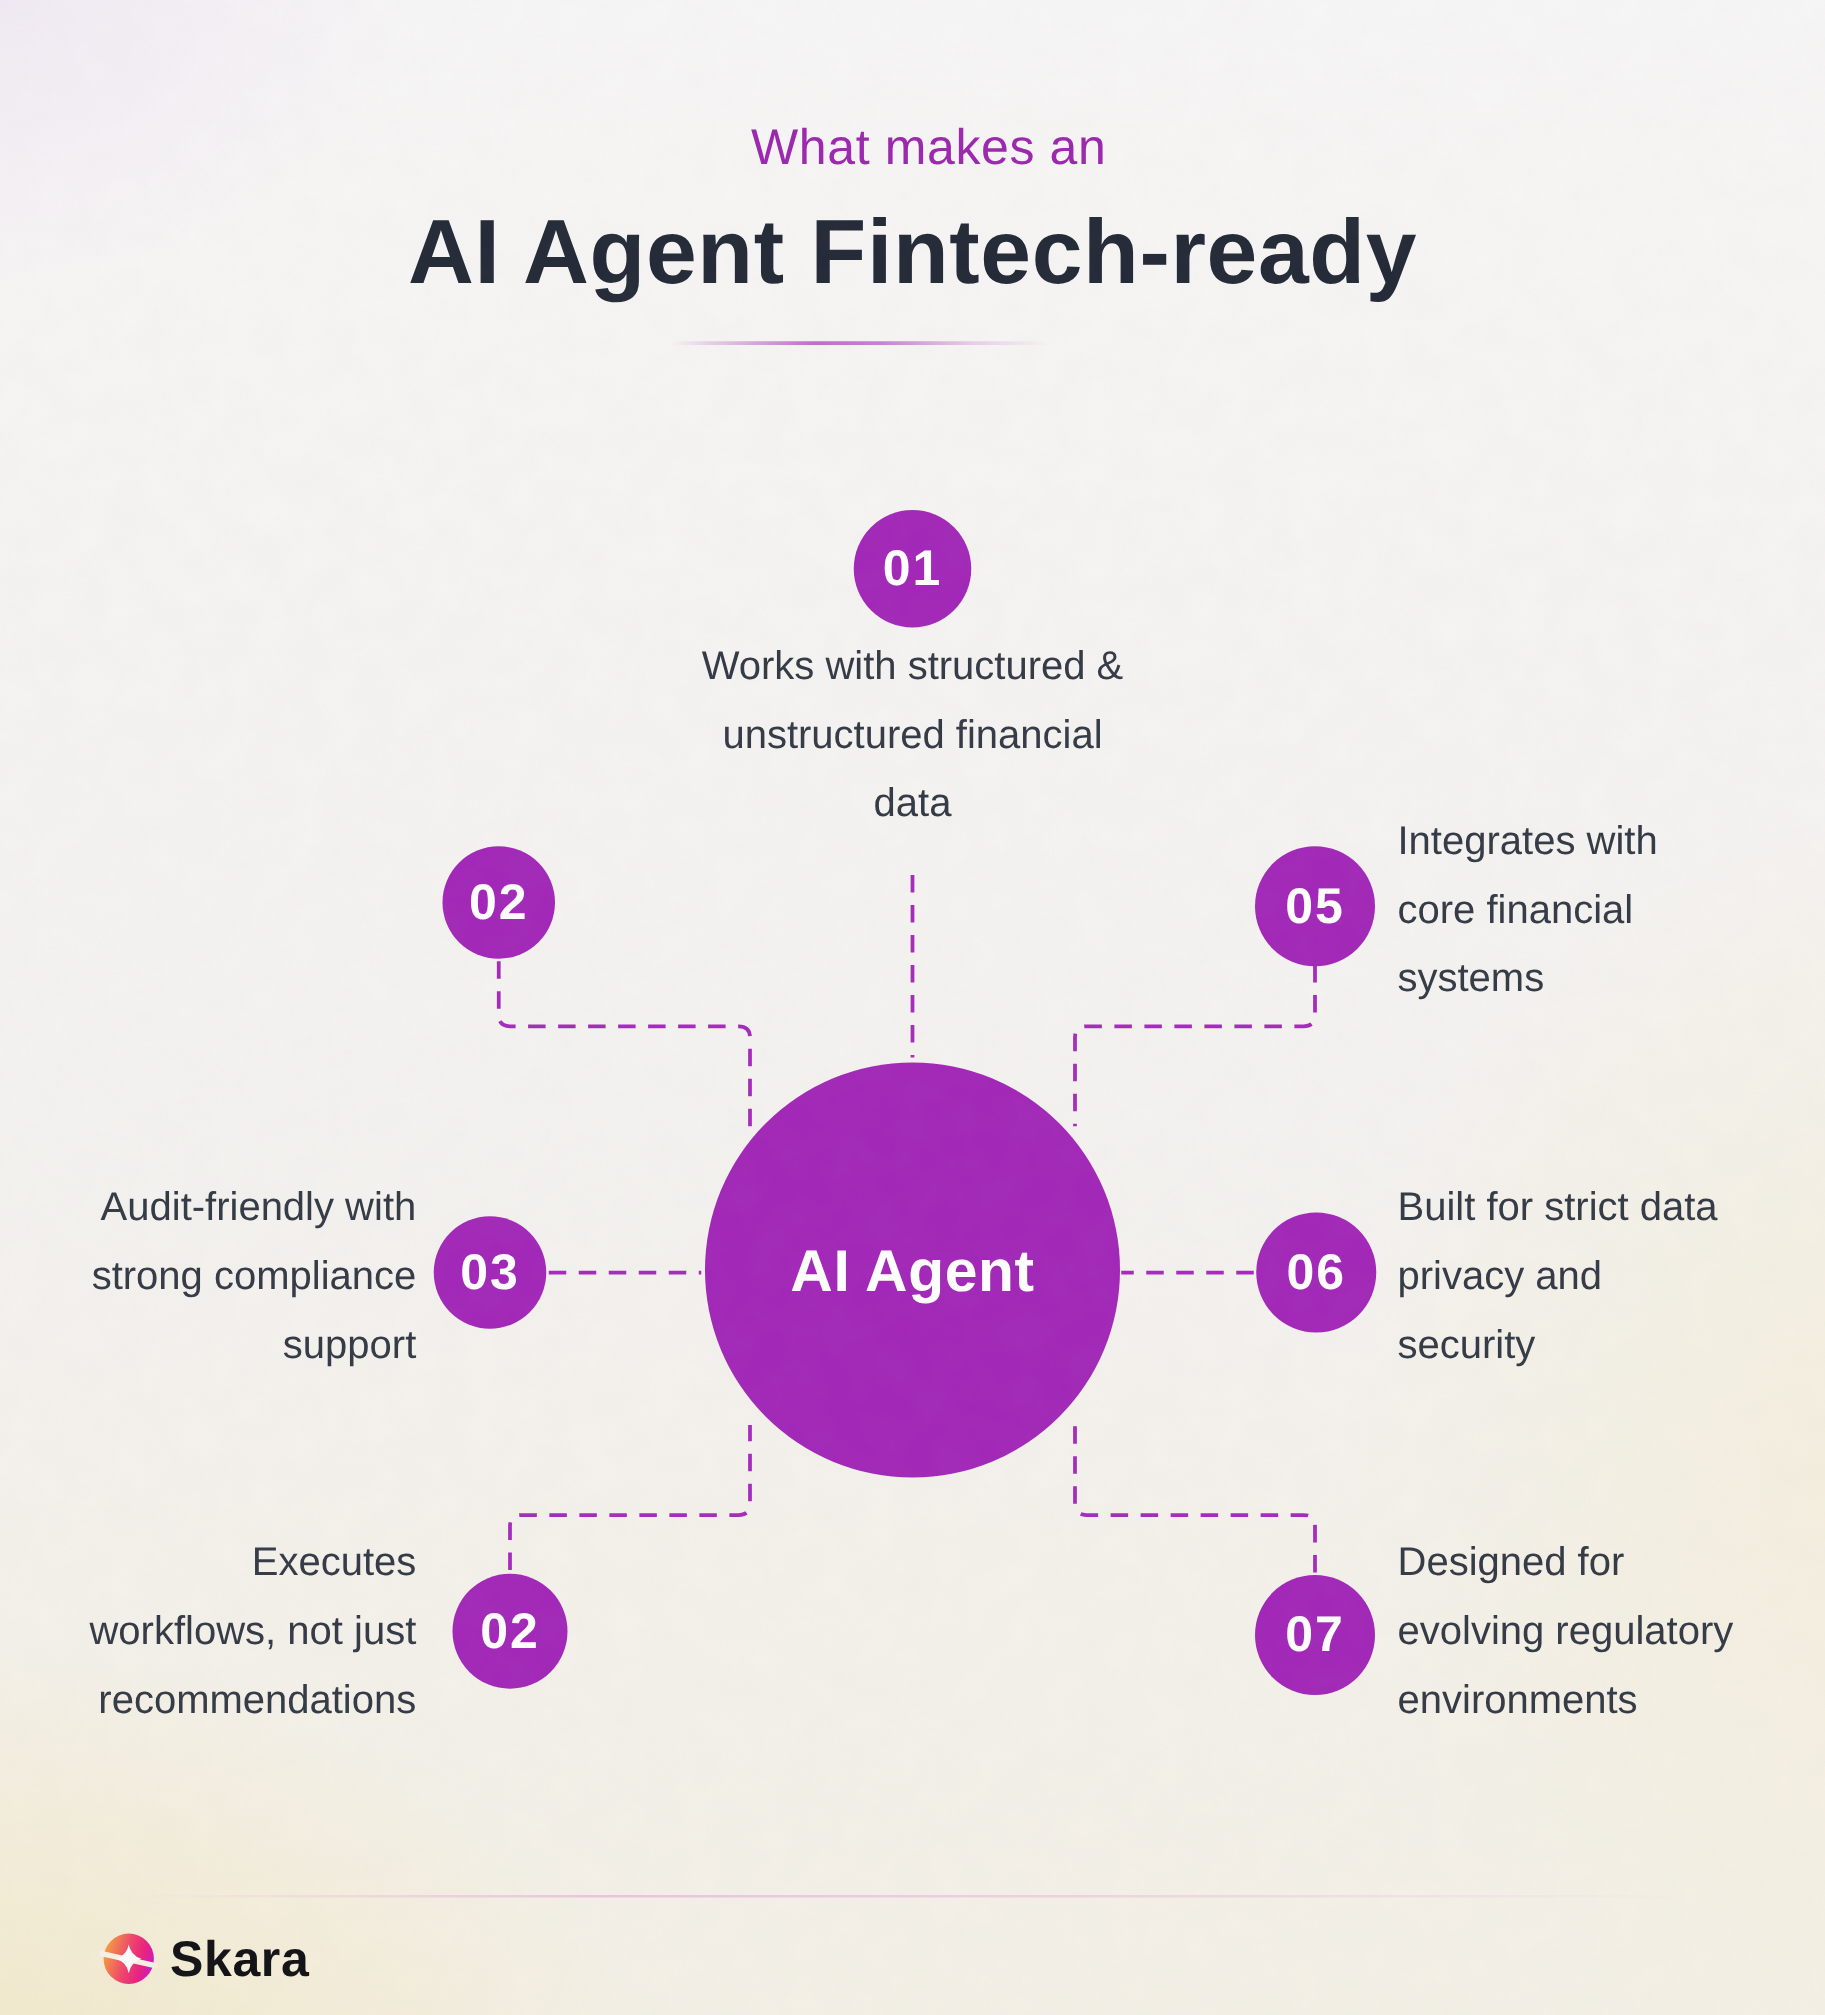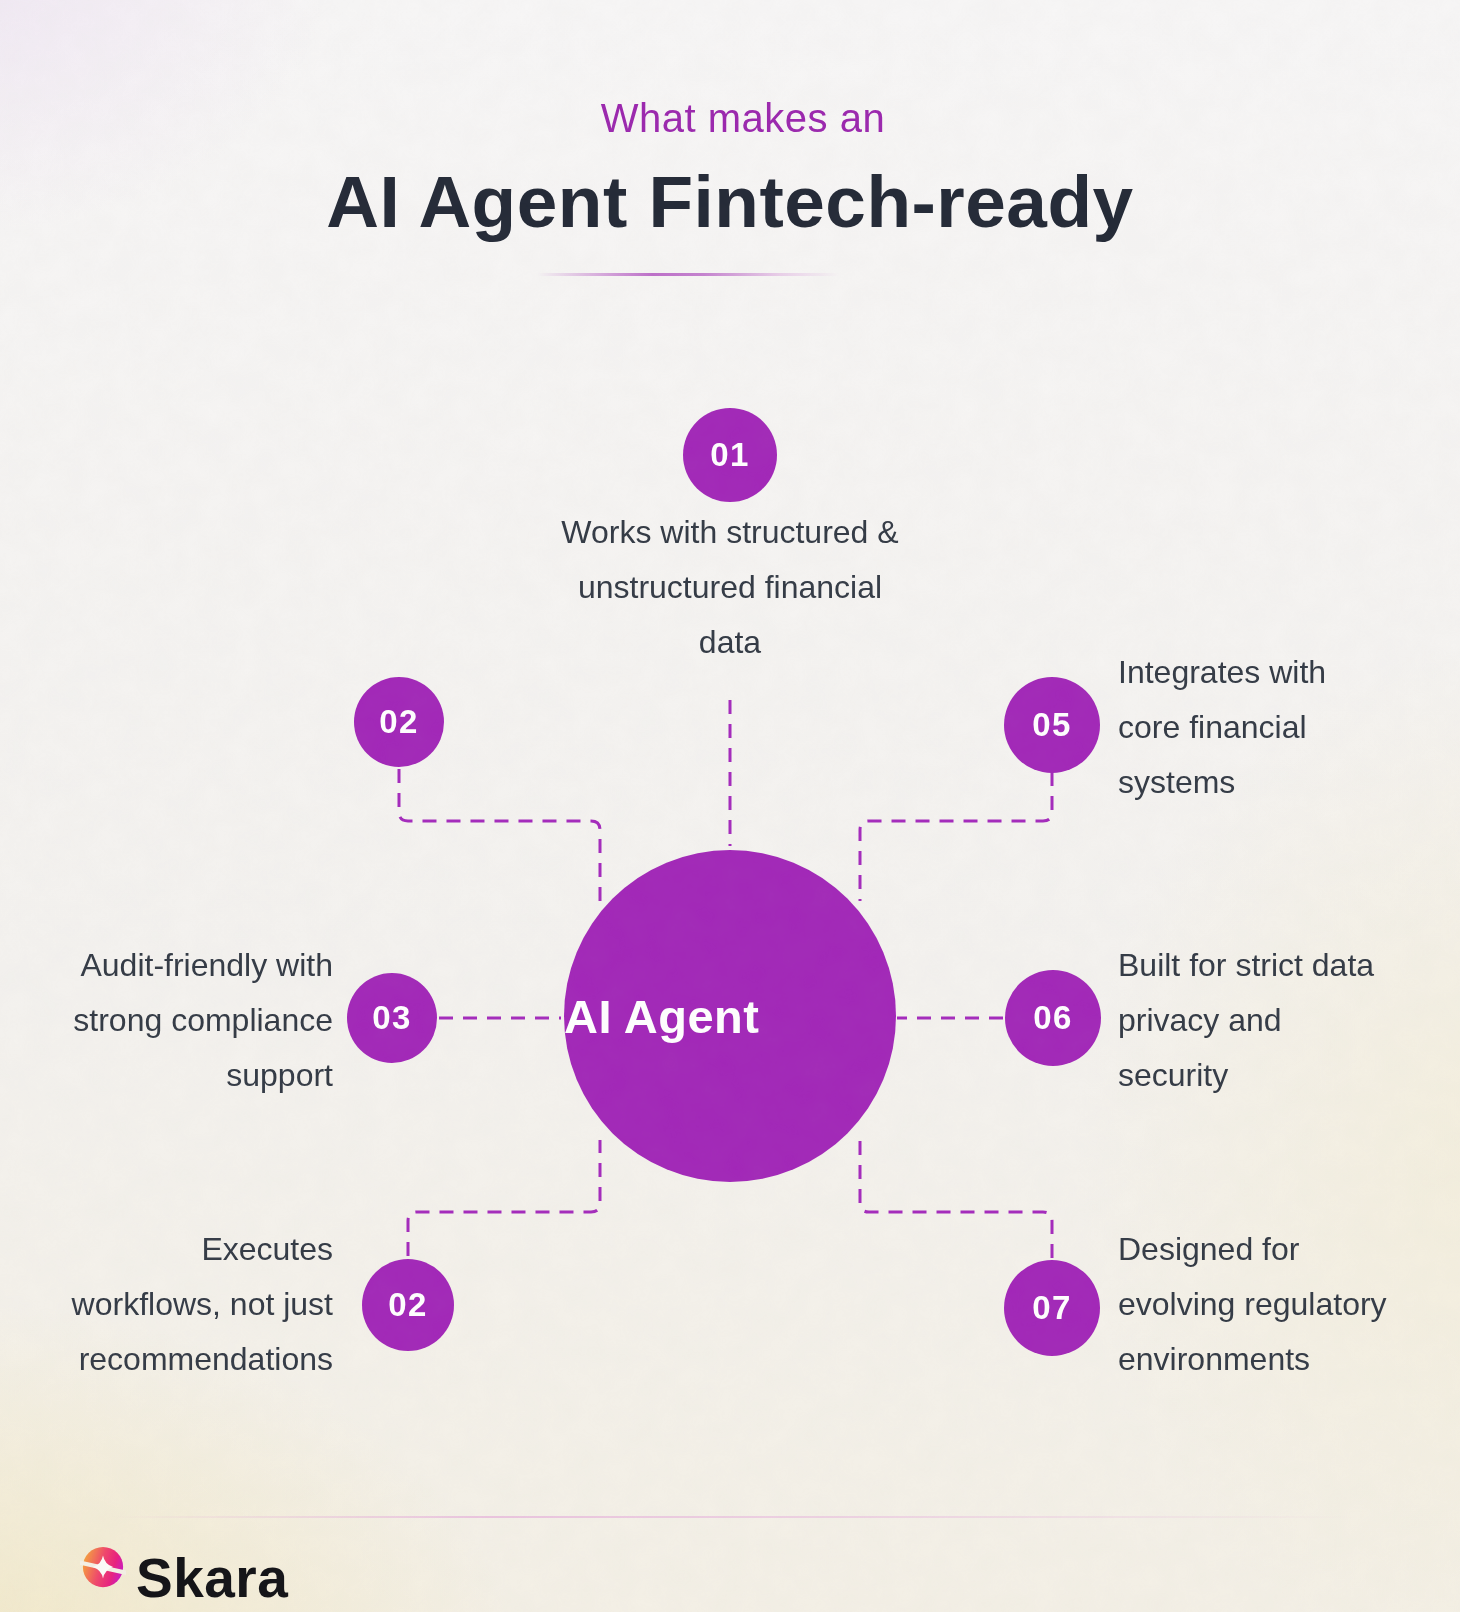--- a/index.html
+++ b/index.html
@@ -17,26 +17,26 @@
   .eyebrow{position:absolute;top:96px;left:0;width:100%;text-align:center;
     font-size:40px;font-weight:500;color:#9B27AE;letter-spacing:.5px;z-index:3;margin-left:13px;}
   .title{position:absolute;top:160px;left:0;width:100%;text-align:center;
     font-size:73px;font-weight:800;color:#232936;letter-spacing:.5px;z-index:3;}
   .title-divider{position:absolute;top:273px;left:537px;width:303px;height:3px;border-radius:2px;
     background:linear-gradient(90deg,rgba(197,131,207,0) 0%,#bd6ec9 38%,#c583cf 55%,rgba(222,176,224,.55) 80%,rgba(230,200,232,0) 100%);z-index:3;}
   
   .connectors{position:absolute;inset:0;z-index:2;}
   
   .center-circle{position:absolute;left:564px;top:850px;width:332px;height:332px;border-radius:50%;
-    background:#A227B8;display:flex;align-items:center;justify-content:flex-start;z-index:3;}
+    background:#A227B8;display:flex;align-items:center;justify-content:center;z-index:3;}
   .center-circle span{color:#fff;font-size:47px;font-weight:700;letter-spacing:.5px;}
   
   .num-circle{position:absolute;border-radius:50%;background:#A227B8;color:#fff;
     display:flex;align-items:center;justify-content:center;
-    font-size:33px;font-weight:600;letter-spacing:1.5px;z-index:3;}
+    font-size:40px;font-weight:600;letter-spacing:1.5px;z-index:3;}
   .n01{left:683px;top:408px;width:94px;height:94px;}
   .n02{left:354px;top:677px;width:90px;height:90px;}
   .n03{left:347px;top:973px;width:90px;height:90px;}
   .n04{left:362px;top:1259px;width:92px;height:92px;}
   .n05{left:1004px;top:677px;width:96px;height:96px;}
   .n06{left:1005px;top:970px;width:96px;height:96px;}
   .n07{left:1004px;top:1260px;width:96px;height:96px;}
   
   .node-label{position:absolute;font-size:32px;line-height:55px;color:#333A45;
     white-space:pre-line;z-index:3;}
@@ -44,21 +44,21 @@
   .t02{left:33px;top:645px;width:300px;text-align:right;}
   .t03{left:33px;top:938px;width:300px;text-align:right;}
   .t04{left:33px;top:1222px;width:300px;text-align:right;}
   .t05{left:1118px;top:645px;width:310px;text-align:left;}
   .t06{left:1118px;top:938px;width:320px;text-align:left;}
   .t07{left:1118px;top:1222px;width:330px;text-align:left;}
   
   .footer-divider{position:absolute;top:1516px;left:110px;width:1250px;height:2px;
     background:linear-gradient(90deg,rgba(235,180,225,0) 0%,rgba(226,160,215,.55) 30%,rgba(230,175,220,.45) 60%,rgba(240,205,230,0) 100%);z-index:3;}
   .logo{position:absolute;left:80px;top:1544px;width:46px;height:46px;z-index:3;}
-  .brand{position:absolute;left:136px;top:1546px;font-size:55px;font-weight:800;color:#121216;
+  .brand{position:absolute;left:136px;top:1546px;font-size:40px;font-weight:800;color:#121216;
     letter-spacing:.5px;z-index:3;}
   .footer-url{position:absolute;top:1549px;right:113px;font-size:32px;color:#9AA0AA;z-index:3;}
 </style>
 </head>
 <body>
 
 <div id="canvas">
 
   <div class="eyebrow">What makes an</div>
   <div class="title">AI Agent Fintech-ready</div>

